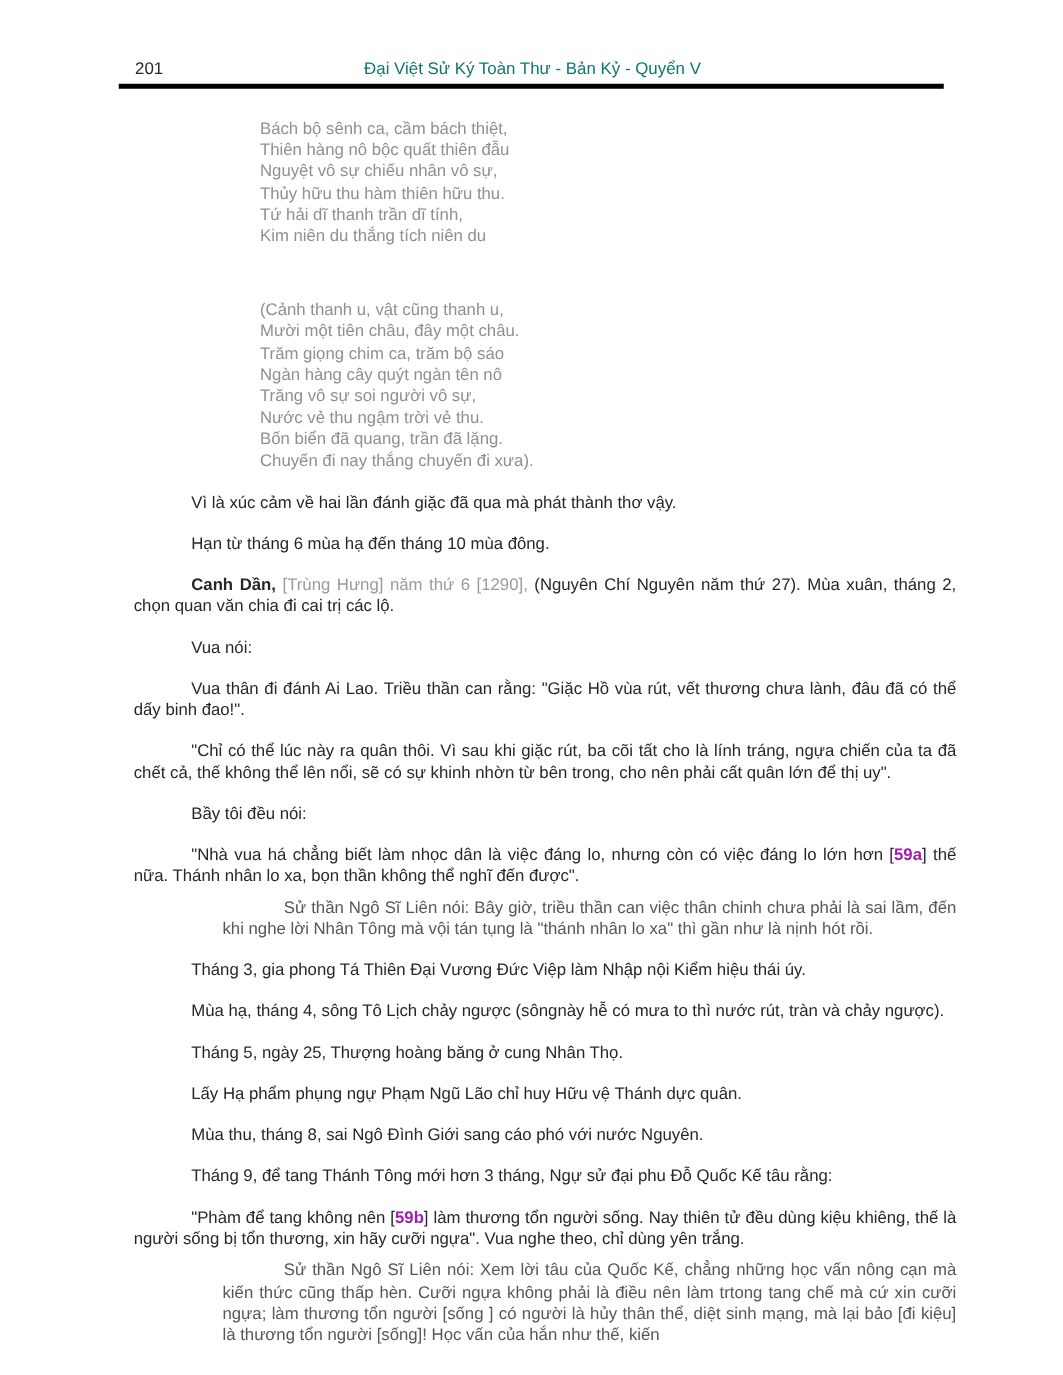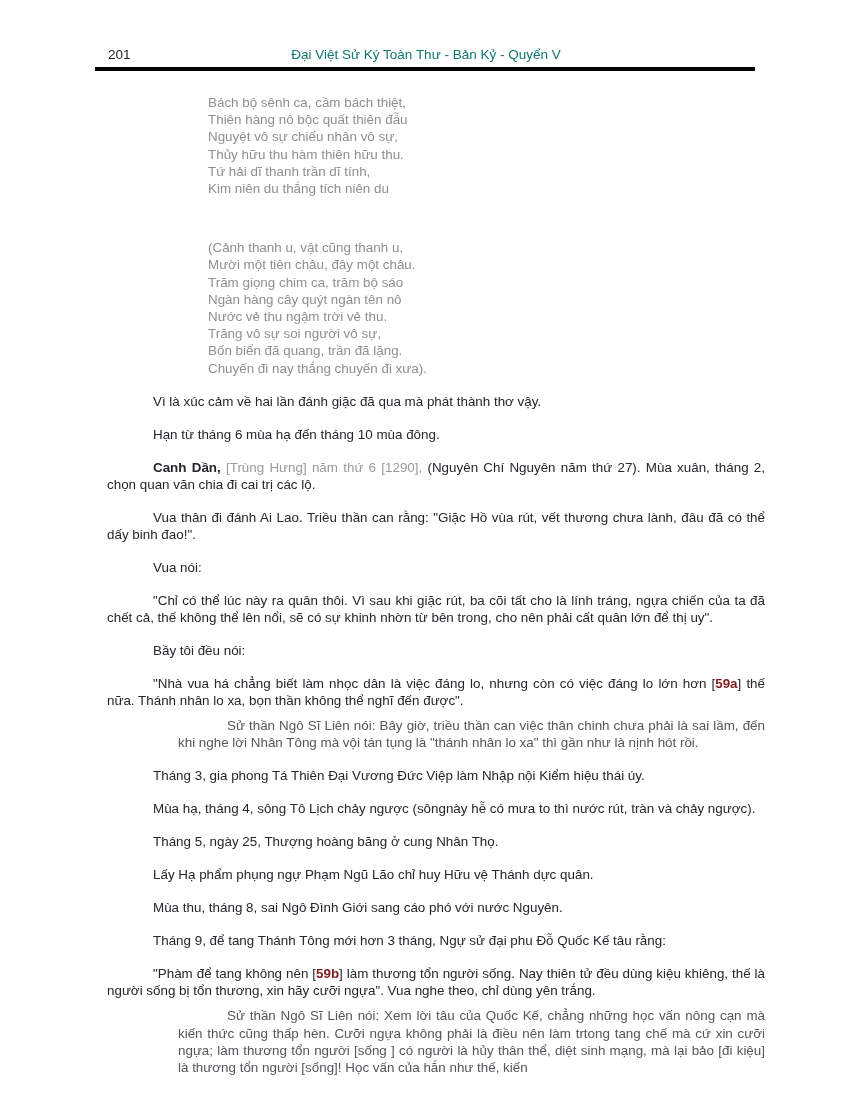--- a/index.html
+++ b/index.html
@@ -58,21 +58,21 @@
   }
   p.comment {
     margin: 1px 0 10px 71px;
     width: 587px;
     line-height: 17.3px;
     text-indent: 49px;
     text-align: justify;
     color: #55555b;
   }
   .muted { color: #9a9a9a; }
-  .ref { font-weight: bold; color: #7f1d1d; }
+  .ref { font-weight: bold; color: #a21caf; }
   b.era { color: #26262c; }
 </style>
 </head>
 <body>
 
 <div class="page">
 
   <div class="page-num">201</div>
   <div class="doc-title">Đại Việt Sử Ký Toàn Thư - Bản Kỷ - Quyển V</div>
   <div class="rule"></div>
@@ -86,34 +86,34 @@
       <div class="line">Thủy hữu thu hàm thiên hữu thu.</div>
       <div class="line">Tứ hải dĩ thanh trần dĩ tính,</div>
       <div class="line">Kim niên du thắng tích niên du</div>
     </div>
 
     <div class="poem stanza2">
       <div class="line">(Cảnh thanh u, vật cũng thanh u,</div>
       <div class="line">Mười một tiên châu, đây một châu.</div>
       <div class="line">Trăm giọng chim ca, trăm bộ sáo</div>
       <div class="line">Ngàn hàng cây quýt ngàn tên nô</div>
+      <div class="line">Trăng vô sự soi người vô sự,</div>
       <div class="line">Nước vẻ thu ngậm trời vẻ thu.</div>
-      <div class="line">Trăng vô sự soi người vô sự,</div>
       <div class="line">Bốn biển đã quang, trần đã lặng.</div>
       <div class="line">Chuyến đi nay thắng chuyến đi xưa).</div>
     </div>
 
     <div class="body-text">
       <p class="para">Vì là xúc cảm về hai lần đánh giặc đã qua mà phát thành thơ vậy.</p>
       <p class="para">Hạn từ tháng 6 mùa hạ đến tháng 10 mùa đông.</p>
 
       <p class="para"><b class="era">Canh Dần,</b><span class="muted"> [Trùng Hưng] năm thứ 6 [1290],</span><span> (Nguyên Chí Nguyên năm thứ 27). Mùa xuân, tháng 2, chọn quan văn chia đi cai trị các lộ.</span></p>
 
+      <p class="para">Vua nói:</p>
       <p class="para">Vua thân đi đánh Ai Lao. Triều thần can rằng: "Giặc Hồ vùa rút, vết thương chưa lành, đâu đã có thể dấy binh đao!".</p>
-      <p class="para">Vua nói:</p>
       <p class="para">"Chỉ có thể lúc này ra quân thôi. Vì sau khi giặc rút, ba cõi tất cho là lính tráng, ngựa chiến của ta đã chết cả, thế không thể lên nổi, sẽ có sự khinh nhờn từ bên trong, cho nên phải cất quân lớn để thị uy".</p>
       <p class="para">Bầy tôi đều nói:</p>
 
       <p class="para"><span>"Nhà vua há chẳng biết làm nhọc dân là việc đáng lo, nhưng còn có việc đáng lo lớn hơn [</span><span class="ref">59a</span><span>] thế nữa. Thánh nhân lo xa, bọn thần không thể nghĩ đến được".</span></p>
 
       <p class="comment">Sử thần Ngô Sĩ Liên nói: Bây giờ, triều thần can việc thân chinh chưa phải là sai lầm, đến khi nghe lời Nhân Tông mà vội tán tụng là "thánh nhân lo xa" thì gần như là nịnh hót rồi.</p>
 
       <p class="para">Tháng 3, gia phong Tá Thiên Đại Vương Đức Việp làm Nhập nội Kiểm hiệu thái úy.</p>
       <p class="para">Mùa hạ, tháng 4, sông Tô Lịch chảy ngược (sôngnày hễ có mưa to thì nước rút, tràn và chảy ngược).</p>
       <p class="para">Tháng 5, ngày 25, Thượng hoàng băng ở cung Nhân Thọ.</p>

